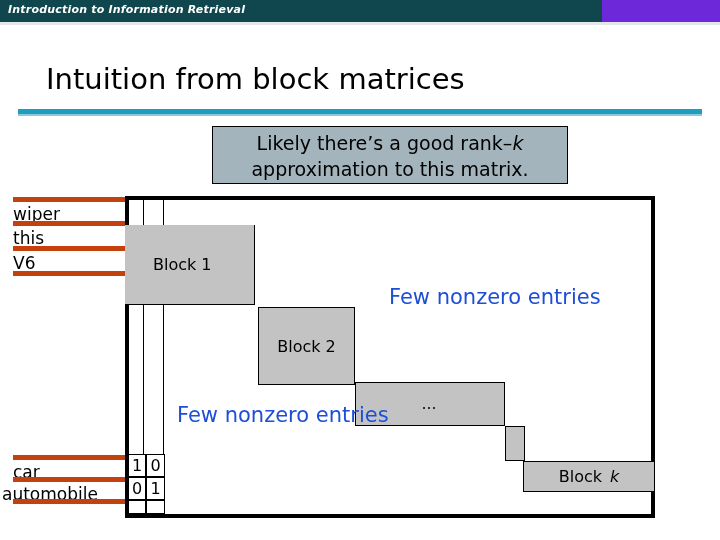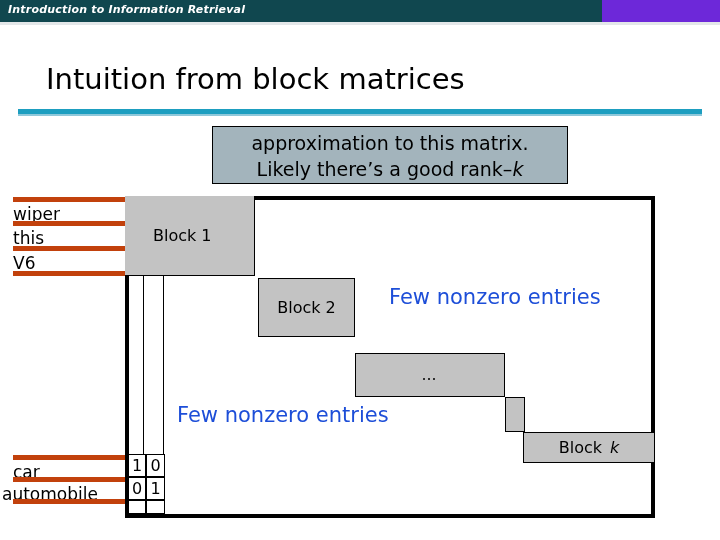--- a/index.html
+++ b/index.html
@@ -106,25 +106,26 @@
     position: absolute;
     background: #c3c3c3;
     border: 1px solid #000000;
     box-sizing: border-box;
     color: #000000;
     font-size: 16px;
     display: flex;
     align-items: center;
     justify-content: center;
     white-space: nowrap;
+    margin-top: 29px;
   }
   #blk1 { left: 125px; top: 196px; width: 130px; height: 80px;
           border-left: none; border-top: none;
           justify-content: flex-start; padding-left: 28px; }
-  #blk2 { left: 258px; top: 278px; width: 97px; height: 59px; }
+  #blk2 { left: 258px; top: 278px; width: 97px; height: 78px; }
   #blkdots { left: 355px; top: 353px; width: 150px; height: 44px;
              font-size: 15px; letter-spacing: 2px; }
   #blkstep { left: 505px; top: 397px; width: 20px; height: 35px; }
   #blkk { left: 523px; top: 432px; width: 132px; height: 31px; gap: 8px; }
 
   
   .free-label {
     position: absolute;
     color: #1d4ed8;
     font-size: 21px;
@@ -180,22 +181,22 @@
   <div id="banner-left"></div>
   <div id="banner-title">Introduction to Information Retrieval</div>
 </div>
 <div id="banner-shadow"></div>
 
 <div id="slide-title">Intuition from block matrices</div>
 <div id="title-rule"></div>
 <div id="title-rule-shadow"></div>
 
 <div id="callout">
+  <span class="line"><span>Likely there’s a good rank–</span><span class="ital">k</span></span>
   <span class="line">approximation to this matrix.</span>
-  <span class="line"><span>Likely there’s a good rank–</span><span class="ital">k</span></span>
 </div>
 
 <div id="matrix">
   <div class="vline" style="left:14px;"></div>
   <div class="vline" style="left:34px;"></div>
 </div>
 
 <div class="blk" id="blk1">
   <span>Block 1</span>
 </div>

